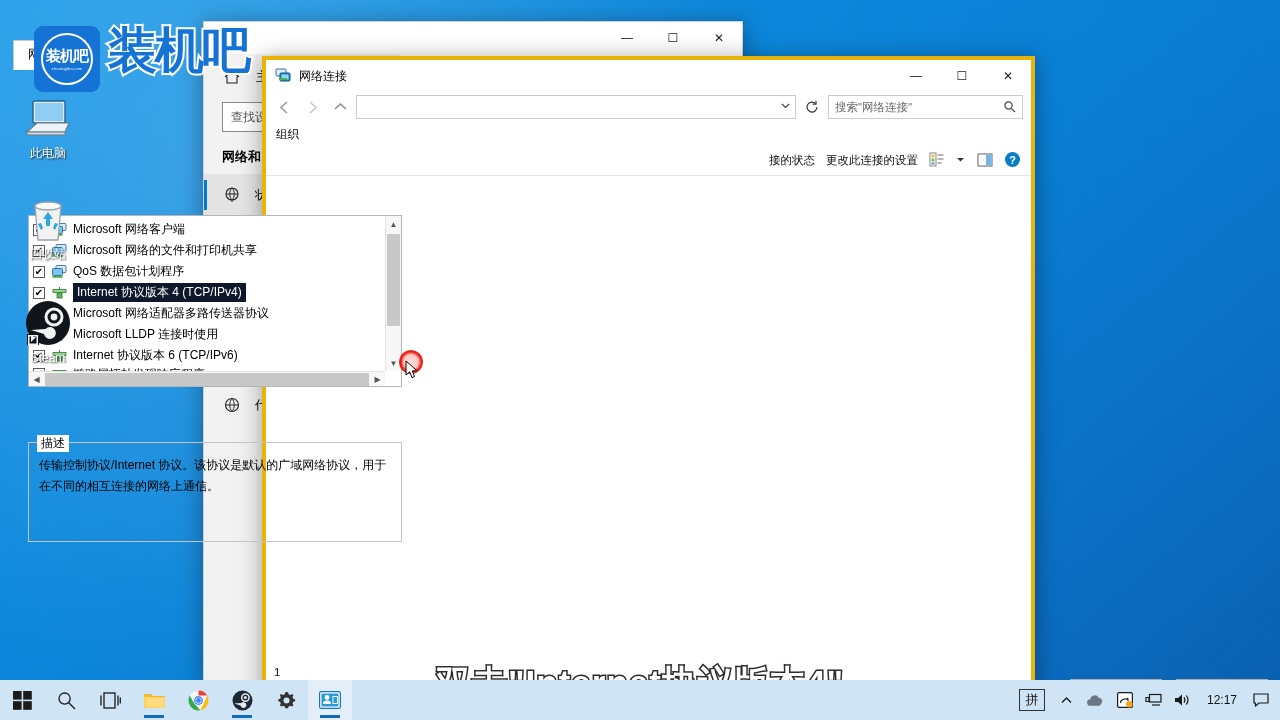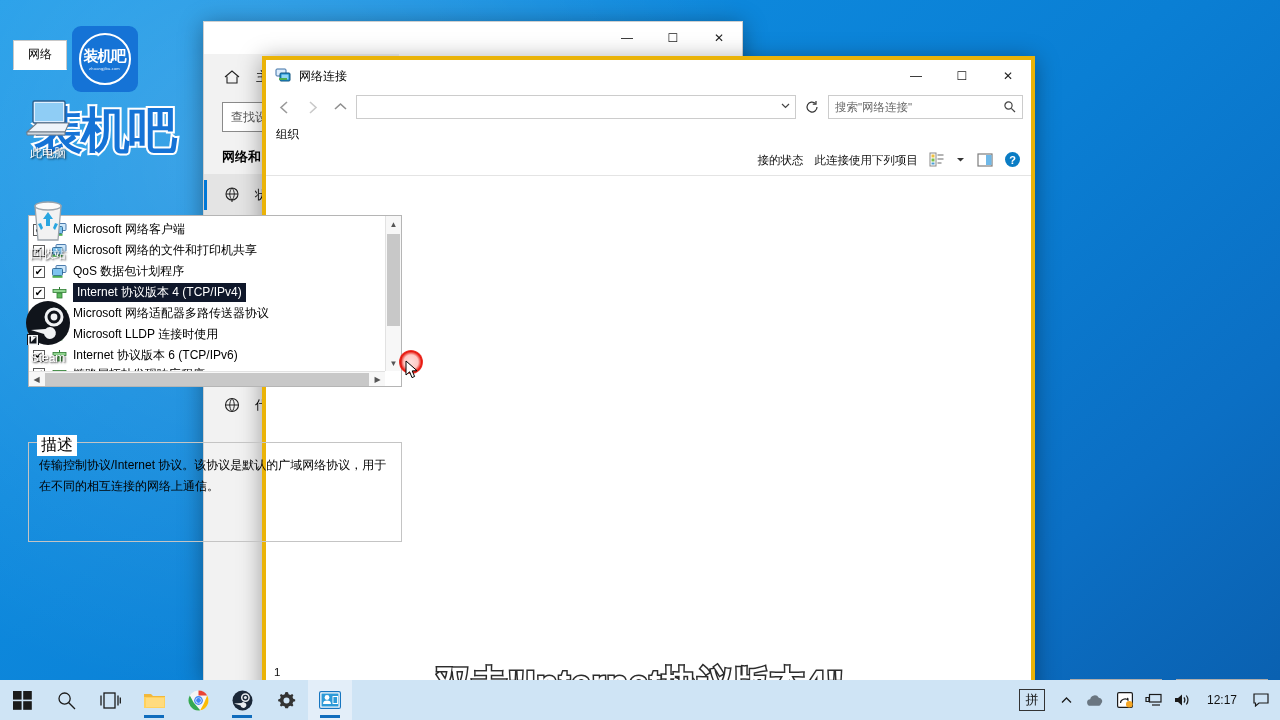--- a/index.html
+++ b/index.html
@@ -14,21 +14,21 @@
   
   #desktop {
     position:absolute; inset:0;
     background: linear-gradient(140deg,#1a9ae8 0%, #0e8ade 28%, #0a7fd4 55%, #0b6fc4 80%, #0a5fae 100%);
   }
   #desktop:after{
     content:""; position:absolute; inset:0;
     background: radial-gradient(circle at 18% 22%, rgba(255,255,255,.18), rgba(255,255,255,0) 45%);
   }
 
-  .wm { position:absolute; top:26px; left:34px; display:flex; align-items:center; gap:14px; z-index:2;flex-direction:column; }
+  .wm { position:absolute; top:26px; left:34px; display:flex; align-items:flex-start; gap:8px; z-index:2; }
   .wm-badge{
     width:66px;height:66px;border-radius:9px;background:#1573d6;
     display:flex;align-items:center;justify-content:center;
   }
   .wm-ring{
     width:52px;height:52px;border-radius:50%;border:2px solid #fff;
     display:flex;flex-direction:column;align-items:center;justify-content:center;
     color:#fff;
   }
   .wm-ring b{font-size:15px;font-weight:700;letter-spacing:-1px;}
@@ -147,21 +147,21 @@
   .hsb .arw{ width:15px; text-align:center; font-size:8px; color:#555;}
   .hsb .thumb{ flex:1; height:13px; background:#c8c8c8; margin:0 1px;}
 
   #btn-row{ display:flex; gap:14px; margin-top:11px; }
   #btn-row .btn{ flex:1; }
 
   #desc{
     margin-top:13px; border:1px solid #c4c4c4; padding:12px 10px 10px; position:relative; height:100px;
   }
   #desc .legend{
-    position:absolute; top:-8px; left:8px; background:#fff; padding:0 4px; font-size:16px;
+    position:absolute; top:-8px; left:8px; background:#fff; padding:0 4px; font-size:12px;
   }
   #desc p{ font-size:12px; line-height:1.75; color:#000; }
 
   #ok-row{ position:absolute; right:12px; bottom:10px; display:flex; gap:14px; }
   #ok-row .btn{ min-width:92px; padding:6px 0; }
 
   
   #click-fx{
     position:absolute; left:399px; top:350px; width:24px; height:24px; border-radius:50%;
     background:radial-gradient(circle,rgba(255,40,20,.15) 0%,rgba(255,40,20,.25) 42%,rgba(230,10,0,.95) 62%,rgba(255,70,40,.25) 100%);
@@ -397,21 +397,21 @@
     </div>
   </div>
 
   <div id="nc-menu">
     <span>组织</span>
   </div>
 
   <div id="nc-tool">
     <span class="spacer"></span>
     <span>接的状态</span>
-    <span>此连接使用下列项目</span>
+    <span>更改此连接的设置</span>
     <span>
       <svg width="15" height="15" viewBox="0 0 15 15">
         <rect x="1" y="1" width="6" height="13" fill="#fff" stroke="#8a8a8a" stroke-width="1"></rect>
         <rect x="2.5" y="2.5" width="3" height="3" fill="#f0c040"></rect>
         <rect x="2.5" y="6.5" width="3" height="3" fill="#7bbf4a"></rect>
         <rect x="2.5" y="10.5" width="3" height="2" fill="#4a9fd8"></rect>
         <path d="M8.5 3h6M8.5 7h6M8.5 11h4" stroke="#6a6a6a" stroke-width="1.1"></path>
       </svg>
     </span>
     <span>

